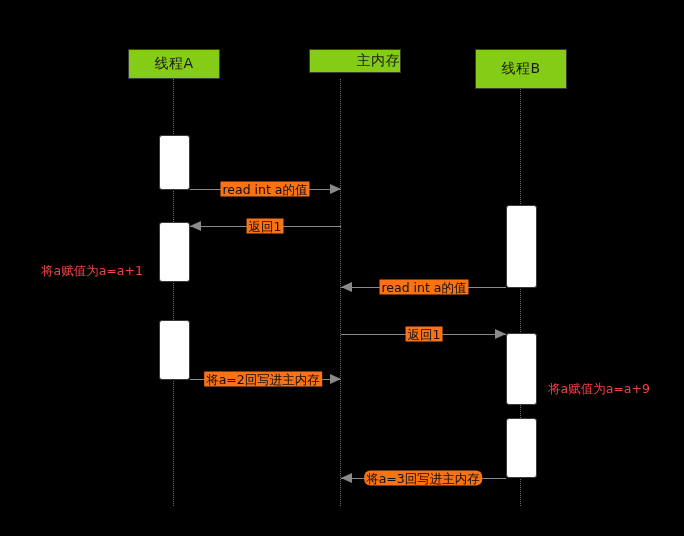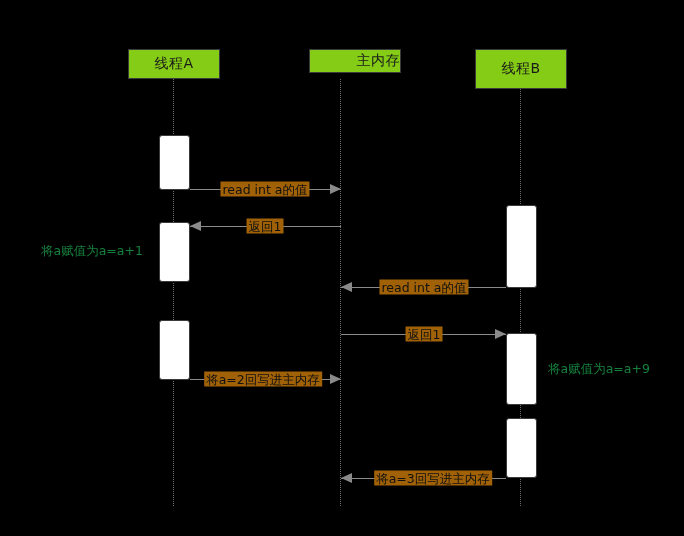--- a/index.html
+++ b/index.html
@@ -60,37 +60,38 @@
     border-bottom: 5.5px solid transparent;
   }
   .arrowhead.right {
     border-left: 11px solid #8a8a8a;
   }
   .arrowhead.left {
     border-right: 11px solid #8a8a8a;
   }
   .msg-label {
     position: absolute;
-    background: #a16207;
+    background: #f97316;
     color: #111111;
     font-size: 12.5px;
     line-height: 15px;
     padding: 0 2px;
     white-space: nowrap;
     transform: translate(-50%, -50%);
   }
 
   
   .note-label {
     position: absolute;
-    color: #15803d;
+    color: #ef4444;
     font-size: 12.5px;
     line-height: 15px;
     white-space: nowrap;
     transform: translateY(-50%);
+    margin-top: 20px;
   }
 </style>
 </head>
 <body>
 
 <div id="canvas">
     <div class="lifeline" style="left: 173.2px; top: 79px; height: 427px;"></div>
     <div class="lifeline" style="left: 340.2px; top: 79px; height: 427px;"></div>
     <div class="lifeline" style="left: 520.2px; top: 79px; height: 427px;"></div>
     <div class="participant" style="left: 128px; top: 49px; width: 92px; height: 30px;">
@@ -118,16 +119,16 @@
     <div class="arrowhead left" style="top: 282px; left: 341px;"></div>
     <div class="msg-label" style="left: 424px; top: 287px;">read int a的值</div>
     <div class="msg-line" style="left: 341px; top: 334px; width: 165px;"></div>
     <div class="arrowhead right" style="top: 329px; left: 495px;"></div>
     <div class="msg-label" style="left: 424px; top: 334px;">返回1</div>
     <div class="msg-line" style="left: 190px; top: 379px; width: 151px;"></div>
     <div class="arrowhead right" style="top: 374px; left: 330px;"></div>
     <div class="msg-label" style="left: 263px; top: 379px;">将a=2回写进主内存</div>
     <div class="msg-line" style="left: 341px; top: 478px; width: 165px;"></div>
     <div class="arrowhead left" style="top: 473px; left: 341px;"></div>
-    <div class="msg-label" style="left: 433px; top: 478px;">将a=3回写进主内存</div>
+    <div class="msg-label" style="left: 423px; top: 478px; border-radius: 6px;">将a=3回写进主内存</div>
     <div class="note-label" style="left: 41px; top: 250px;">将a赋值为a=a+1</div>
     <div class="note-label" style="left: 548px; top: 368px;">将a赋值为a=a+9</div>
   </div>
 
 </body></html>

